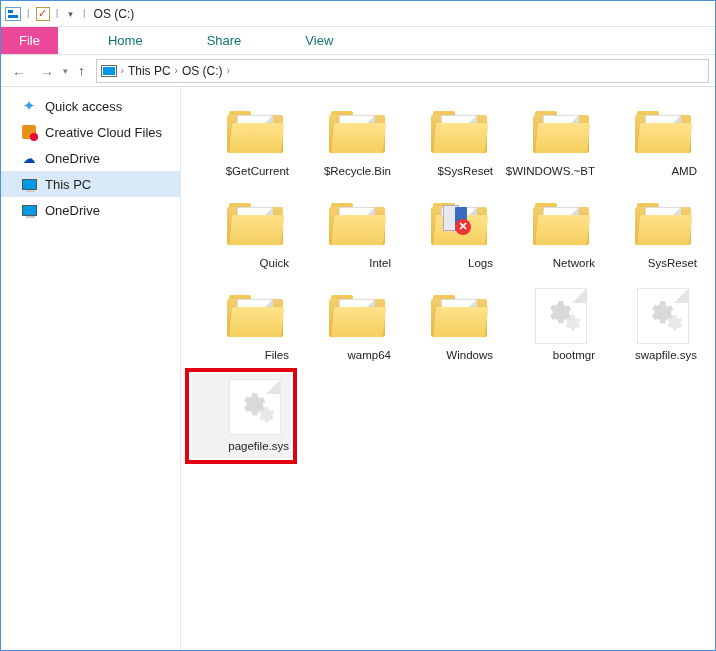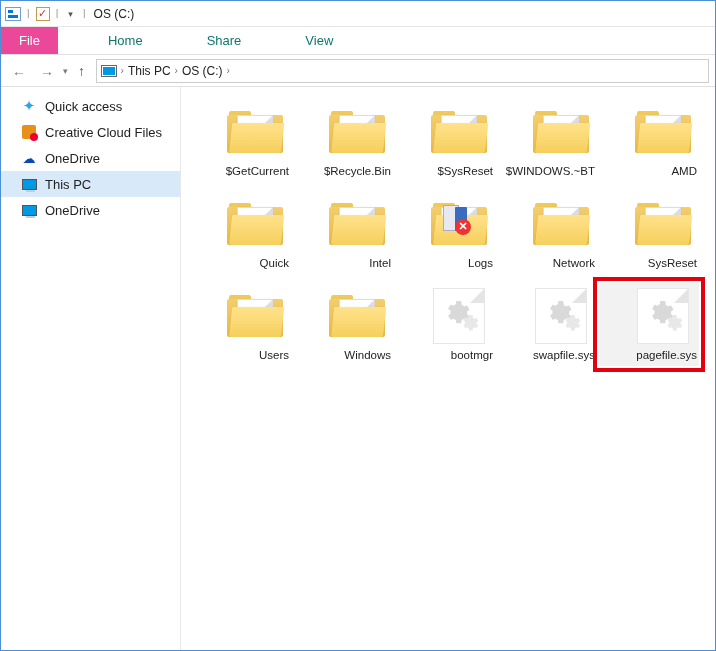--- a/index.html
+++ b/index.html
@@ -276,21 +276,34 @@
             <div class="icon-wrap">
               <div class="folder">
                 <div class="tab"></div>
                 <div class="back"></div>
                 <div class="sheet">
                   <div class="fold"></div>
                 </div>
                 <div class="front"></div>
               </div>
             </div>
-            <div class="item-label">Users</div>
+            <div class="item-label">Files</div>
+          </div>
+          <div class="item">
+            <div class="icon-wrap">
+              <div class="folder">
+                <div class="tab"></div>
+                <div class="back"></div>
+                <div class="sheet">
+                  <div class="fold"></div>
+                </div>
+                <div class="front"></div>
+              </div>
+            </div>
+            <div class="item-label">wamp64</div>
           </div>
           <div class="item">
             <div class="icon-wrap">
               <div class="folder">
                 <div class="tab"></div>
                 <div class="back"></div>
                 <div class="sheet">
                   <div class="fold"></div>
                 </div>
                 <div class="front"></div>

